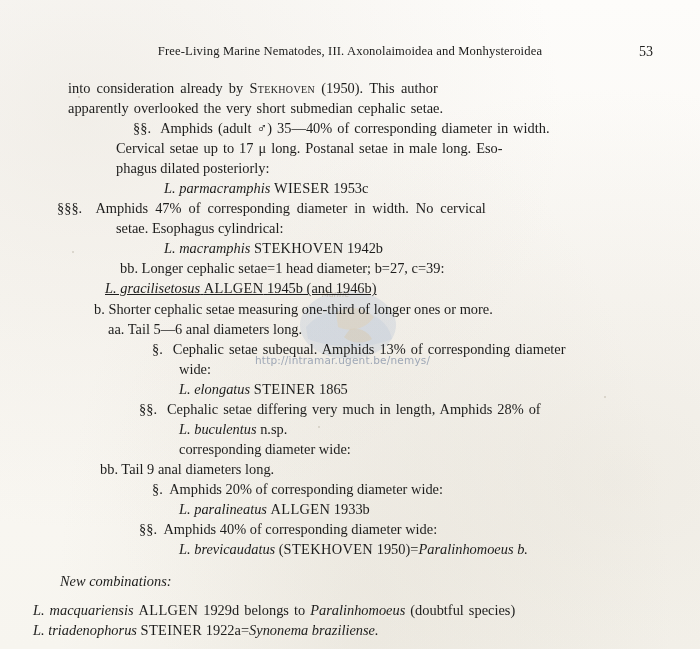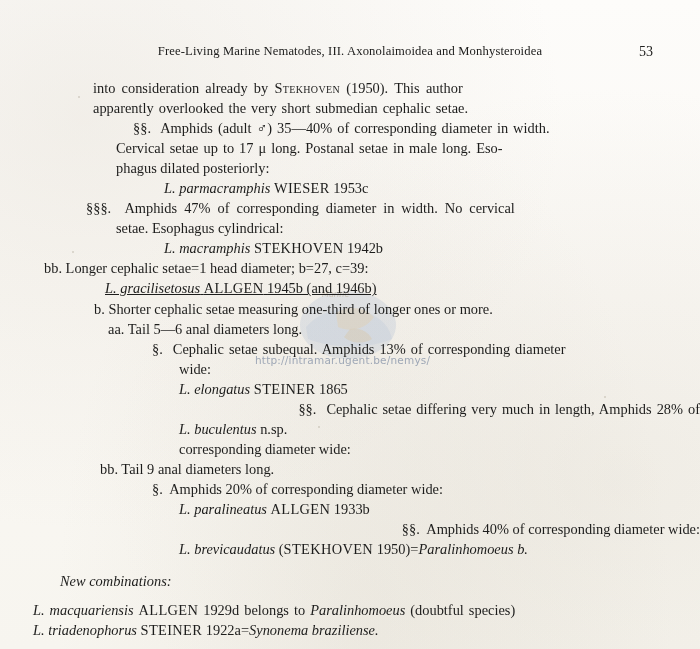--- a/index.html
+++ b/index.html
@@ -101,33 +101,33 @@
   }
 
   .ln {
     font-size: 14.4px;
     line-height: 20.05px;
     white-space: nowrap;
     color: #1d1d1c;
   }
 
   
-  .i-run     { padding-left: 93px; }   
+  .i-run     { padding-left: 68px; }   
   .i-mark2   { padding-left: 133px; }   
-  .i-mark3   { padding-left: 86px; }   
+  .i-mark3   { padding-left: 57px; }   
   .i-cont2   { padding-left: 116px; }   
   .i-sp2     { padding-left: 164px; }   
-  .i-bb      { padding-left: 44px; }
+  .i-bb      { padding-left: 120px; }
   .i-bbsp    { padding-left: 105px; text-decoration: underline; }
   .i-b       { padding-left: 94px; }
   .i-aa      { padding-left: 108px; }
   .i-mark1   { padding-left: 152px; }
   .i-cont1   { padding-left: 179px; }
   .i-sp1     { padding-left: 179px; }
-  .i-mark1b  { padding-left: 139px; text-align: right; }
+  .i-mark1b  { padding-left: 139px; }
   .i-bb2     { padding-left: 100px; }
   .i-nc      { padding-left: 60px; font-style: italic; }
   .i-ncline  { padding-left: 33px; }
 
   
   .just-a { word-spacing: 2.6px; }
   .just-b { word-spacing: 1.4px; }
   .just-c { word-spacing: 3.4px; }
 
   .sc {

